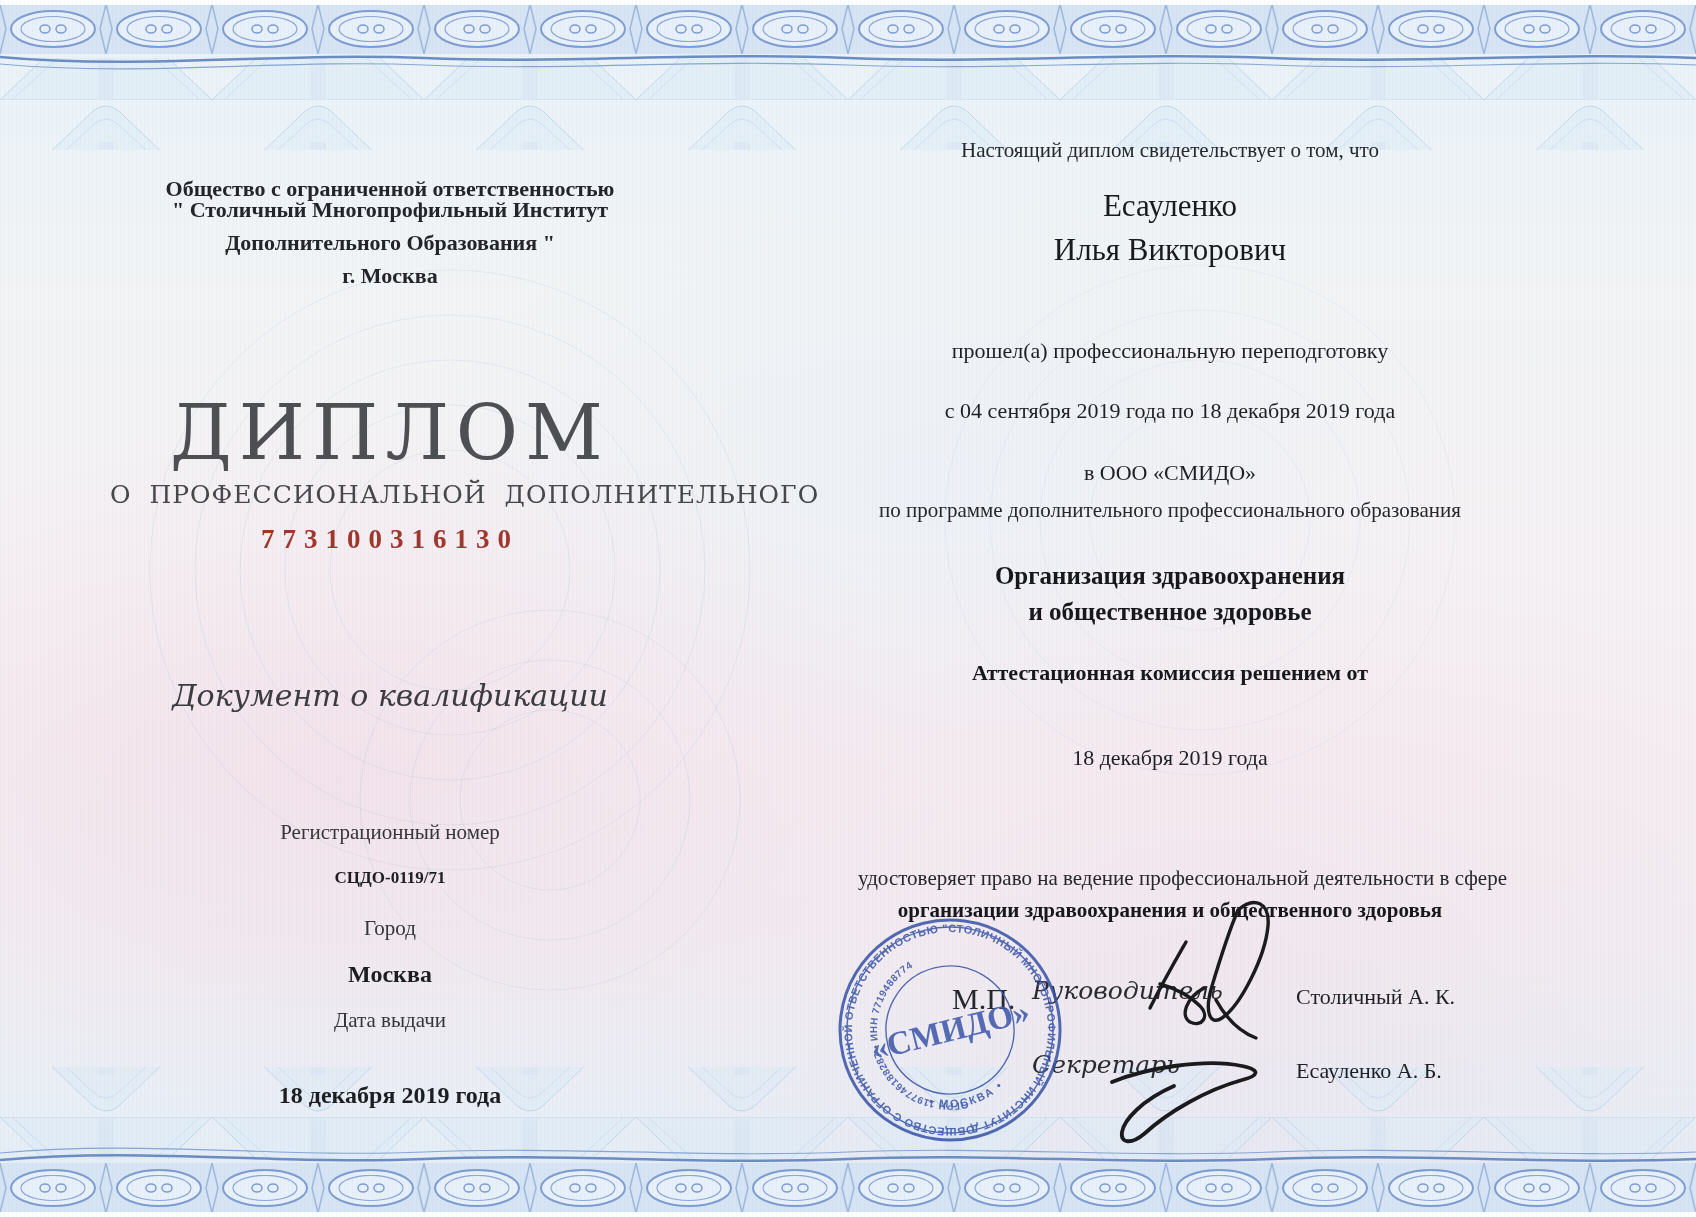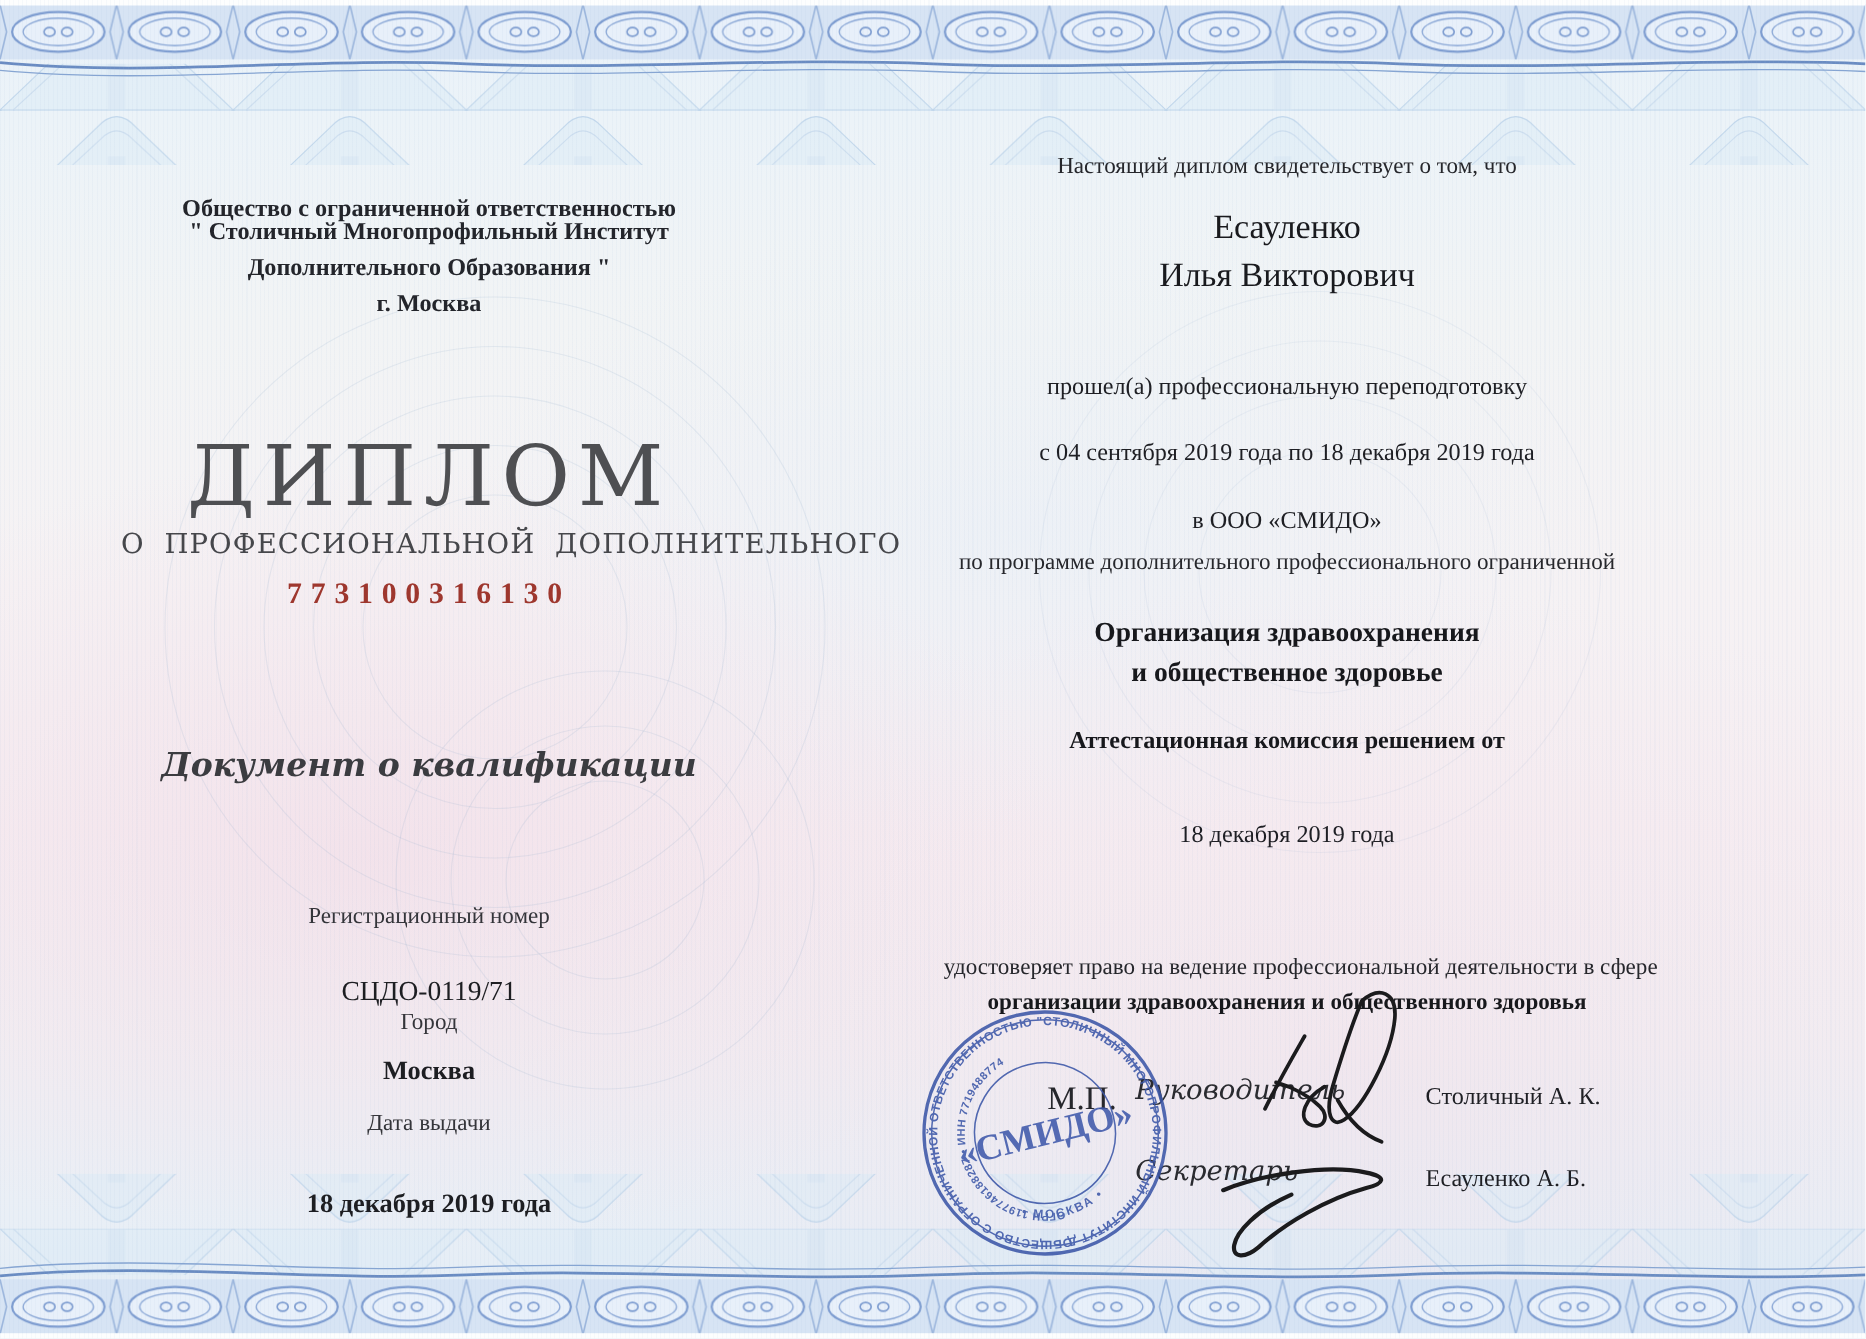--- a/index.html
+++ b/index.html
@@ -24,24 +24,24 @@
 
   .col{position:absolute;top:0;}
   .col-left{left:110px;width:560px;}
   .col-right{left:858px;width:624px;}
   .t{position:absolute;left:0;width:100%;text-align:center;white-space:nowrap;}
 
   .org{font-weight:bold;font-size:22px;line-height:33px;color:#23252b;}
   .diploma-title{font-size:76px;letter-spacing:7px;color:#4e4f52;font-family:"DejaVu Serif","Liberation Serif",serif;}
   .diploma-sub{font-size:25px;letter-spacing:1px;word-spacing:9px;color:#46474b;font-family:"DejaVu Serif","Liberation Serif",serif;}
   .diploma-num{font-size:27px;letter-spacing:8px;font-weight:bold;color:#9e372e;}
-  .qual{font-style:italic;font-size:30px;color:#3b3c40;font-family:"DejaVu Serif","Liberation Serif",serif;font-weight:bold;}
+  .qual{font-style:italic;font-size:30px;color:#3b3c40;font-family:"DejaVu Serif","Liberation Serif",serif;}
   .lbl{font-size:21px;color:#34353a;}
   .val-b{font-size:24px;font-weight:bold;color:#1d1e22;}
-  .val-reg{font-size:25px;font-weight:normal;color:#1d1e22;margin-top:20px;}
+  .val-reg{font-size:17px;font-weight:bold;color:#1d1e22;}
 
   .r-small{font-size:21px;color:#26272c;}
   .r-body{font-size:22px;color:#1e1f24;margin-top:32px;}
   .r-name{font-size:31px;color:#191a1e;}
   .r-bold{font-size:25px;font-weight:bold;color:#17181c;}
   .r-bold-sm{font-size:22px;font-weight:bold;color:#17181c;}
   .grants-b{font-size:21px;font-weight:bold;color:#17181c;}
 
   .sig-label{position:absolute;font-style:italic;font-size:25px;color:#2a2b30;white-space:nowrap;font-family:"DejaVu Serif","Liberation Serif",serif;}
   .sig-name{position:absolute;font-size:22px;color:#1e1f24;white-space:nowrap;}
@@ -131,21 +131,21 @@
   </div>
 
   <div class="col col-right">
     <div class="t r-small" style="top:138px;">Настоящий диплом свидетельствует о том, что</div>
     <div class="t r-name" style="top:188px;">Есауленко</div>
     <div class="t r-name" style="top:232px;">Илья Викторович</div>
 
     <div class="t r-body" style="top:306px;">прошел(а) профессиональную переподготовку</div>
     <div class="t r-body" style="top:366px;">с 04 сентября 2019 года по 18 декабря 2019 года</div>
     <div class="t r-body" style="top:428px;">в ООО «СМИДО»</div>
-    <div class="t r-small" style="top:498px;">по программе дополнительного профессионального ограниченной</div>
+    <div class="t r-small" style="top:498px;">по программе дополнительного профессионального образования</div>
 
     <div class="t r-bold" style="top:562px;">Организация здравоохранения</div>
     <div class="t r-bold" style="top:598px;">и общественное здоровье</div>
 
     <div class="t r-bold-sm" style="top:660px;">Аттестационная комиссия решением от</div>
     <div class="t r-body" style="top:713px;">18 декабря 2019 года</div>
 
     <div class="t r-small" style="top:866px;">удостоверяет право на ведение профессиональной деятельности в сфере</div>
     <div class="t grants-b" style="top:898px;">организации здравоохранения и общественного здоровья</div>
   </div>

